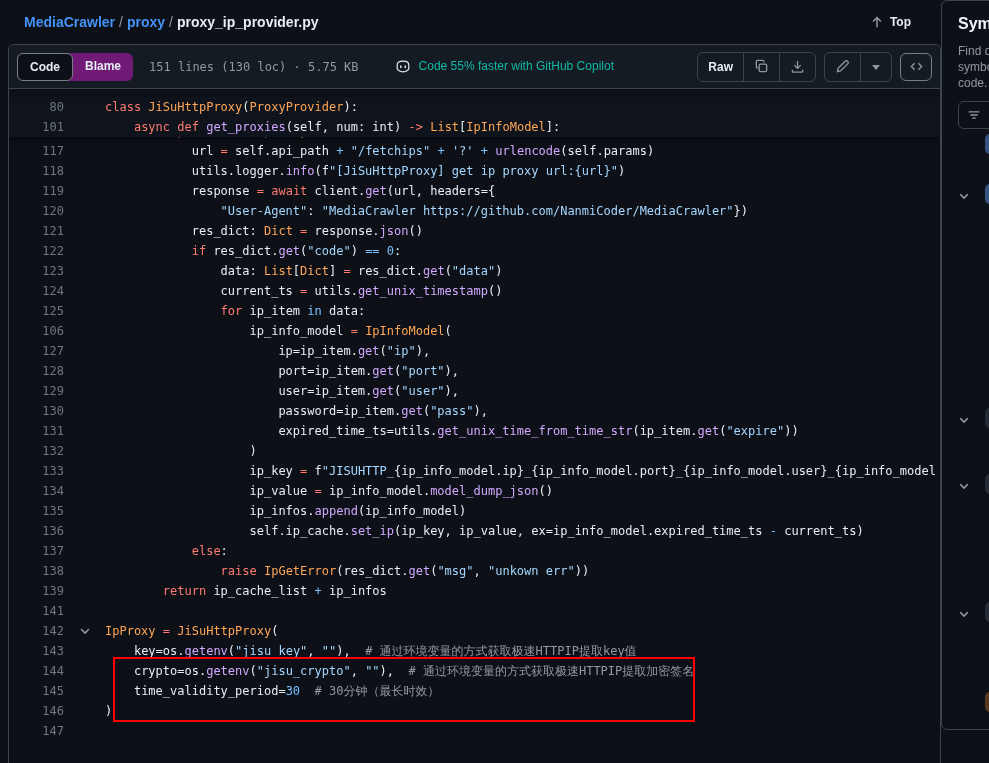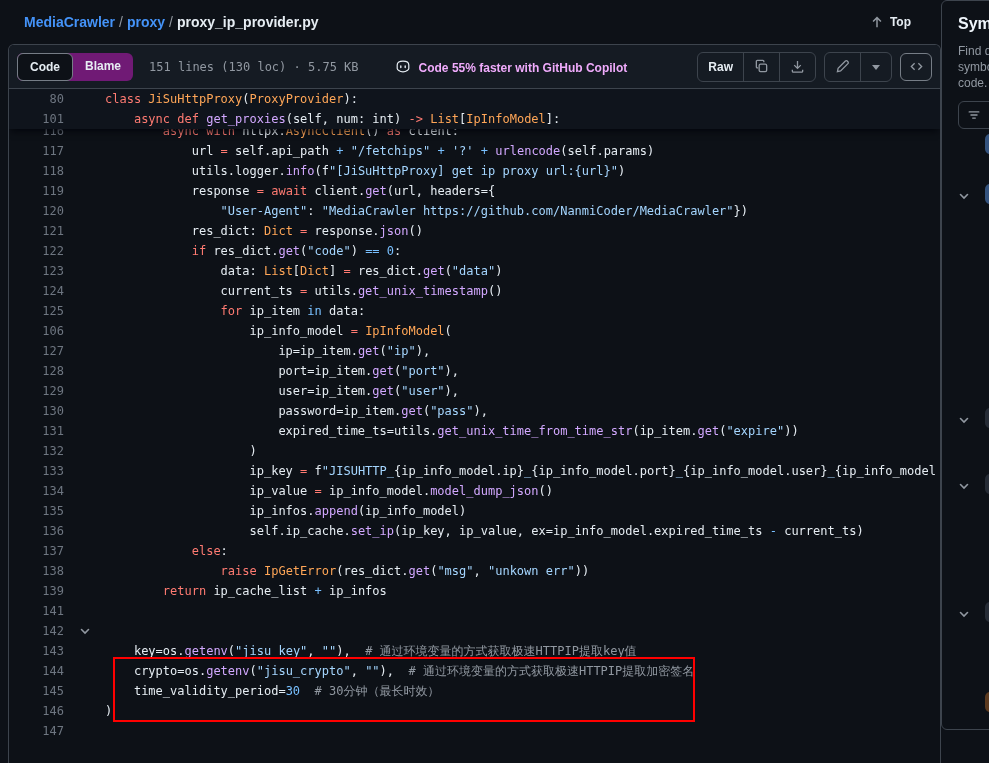--- a/index.html
+++ b/index.html
@@ -25,43 +25,43 @@
 
   
   .toolbar { height: 44px; background: #151b23; border-bottom: 1px solid #3d444d;
     display: flex; align-items: center; padding: 0 8px; gap: 8px; }
   .segmented { display: flex; background: #701a75; border-radius: 6px; }
   .seg-btn { font-size: 12px; font-weight: 600; color: #e6edf3; padding: 0 12px;
     height: 28px; line-height: 26px; border-radius: 6px; cursor: pointer; }
   .seg-btn.active { background: #0d1117; border: 1px solid #767d86; }
   .file-meta { font-family: "DejaVu Sans Mono", monospace; font-size: 12px;
     color: #9198a1; margin-left: 8px; white-space: nowrap; }
-  .copilot { display: flex; align-items: flex-end; gap: 8px; margin-left: 28px;
-    font-size: 12px; font-weight: 700; color: #f0abfc; cursor: pointer; white-space: nowrap; }
+  .copilot { display: flex; align-items: flex-start; gap: 8px; margin-left: 28px;
+    font-size: 12px; font-weight: 400; color: #14b8a6; cursor: pointer; white-space: nowrap; }
   .toolbar-right { margin-left: auto; display: flex; align-items: center; gap: 8px; padding-left: 37px; }
   .btn-group { display: flex; border: 1px solid #3d444d; border-radius: 6px; overflow: hidden; }
   .tb-btn { height: 28px; display: flex; align-items: center; justify-content: center;
     padding: 0 10px; font-size: 12px; font-weight: 600; color: #e6edf3; cursor: pointer;
     background: transparent; }
   .btn-group .tb-btn + .tb-btn { border-left: 1px solid #3d444d; }
   .tb-btn svg { stroke: #9198a1; fill: none; }
   .icon-btn-active { border: 1px solid #767d86; border-radius: 6px; height: 28px; width: 32px;
     display: flex; align-items: center; justify-content: center; cursor: pointer; }
   .icon-btn-active svg { stroke: #9198a1; fill: none; }
 
   
   .code-area { position: relative; height: 674px; overflow: hidden;
     font-family: "DejaVu Sans Mono", monospace; font-size: 12px; }
   .rows { padding-top: 32px; }
   .row { height: 20px; display: flex; align-items: center; white-space: pre; }
   .ln { width: 55px; flex: none; text-align: right; color: #6e7681;
     font-size: 12px; line-height: 20px; cursor: pointer; }
   .fold { width: 41px; flex: none; display: flex; align-items: center; justify-content: center; }
   .src { flex: 1; overflow: hidden; line-height: 20px; }
-  .sticky { position: absolute; left: 0; top: 0; right: 0; height: 40px; z-index: 2;
+  .sticky { position: absolute; left: 0; top: 8px; right: 0; height: 40px; z-index: 2;
     background: #0f141c; box-shadow: 0 4px 7px -2px rgba(1,4,9,0.85); }
   .tok-p { color: #e6edf3; } .tok-k { color: #ff7b72; } .tok-ty { color: #ffa657; }
   .tok-fn { color: #d2a8ff; } .tok-s { color: #a5d6ff; } .tok-n { color: #79c0ff; }
   .tok-c { color: #9198a1; }
 
   
   .annotation-box { position: absolute; left: 113px; top: 657px; width: 582px; height: 65px;
     border: 2px solid #ff0000; z-index: 5; pointer-events: none; }
 
   
@@ -166,21 +166,21 @@
           <div class="row"><span class="ln">133</span><span class="fold"></span><span class="src"><span class="tok-p">                    </span><span class="tok-p">ip_key </span><span class="tok-k">=</span><span class="tok-p"> f</span><span class="tok-s">"JISUHTTP_</span><span class="tok-p">{ip_info_model.ip}</span><span class="tok-s">_</span><span class="tok-p">{ip_info_model.port}</span><span class="tok-s">_</span><span class="tok-p">{ip_info_model.user}</span><span class="tok-s">_</span><span class="tok-p">{ip_info_model</span></span></div>
           <div class="row"><span class="ln">134</span><span class="fold"></span><span class="src"><span class="tok-p">                    </span><span class="tok-p">ip_value </span><span class="tok-k">=</span><span class="tok-p"> ip_info_model.</span><span class="tok-fn">model_dump_json</span><span class="tok-p">()</span></span></div>
           <div class="row"><span class="ln">135</span><span class="fold"></span><span class="src"><span class="tok-p">                    </span><span class="tok-p">ip_infos.</span><span class="tok-fn">append</span><span class="tok-p">(ip_info_model)</span></span></div>
           <div class="row"><span class="ln">136</span><span class="fold"></span><span class="src"><span class="tok-p">                    </span><span class="tok-p">self.ip_cache.</span><span class="tok-fn">set_ip</span><span class="tok-p">(ip_key, ip_value, ex=ip_info_model.expired_time_ts </span><span class="tok-n">-</span><span class="tok-p"> current_ts)</span></span></div>
           <div class="row"><span class="ln">137</span><span class="fold"></span><span class="src"><span class="tok-p">            </span><span class="tok-k">else</span><span class="tok-p">:</span></span></div>
           <div class="row"><span class="ln">138</span><span class="fold"></span><span class="src"><span class="tok-p">                </span><span class="tok-k">raise</span><span class="tok-p"> </span><span class="tok-ty">IpGetError</span><span class="tok-p">(res_dict.</span><span class="tok-fn">get</span><span class="tok-p">(</span><span class="tok-s">"msg"</span><span class="tok-p">, </span><span class="tok-s">"unkown err"</span><span class="tok-p">))</span></span></div>
           <div class="row"><span class="ln">139</span><span class="fold"></span><span class="src"><span class="tok-p">        </span><span class="tok-k">return</span><span class="tok-p"> ip_cache_list </span><span class="tok-n">+</span><span class="tok-p"> ip_infos</span></span></div>
           <div class="row"><span class="ln">141</span><span class="fold"></span><span class="src"><span class="tok-p"></span></span></div>
           <div class="row"><span class="ln">142</span><span class="fold"><svg width="12" height="12" viewBox="0 0 12 12" fill="none" stroke="#9198a1" stroke-width="1.6" stroke-linecap="round">
                 <path d="M2.5 4.5 6 8l3.5-3.5"></path>
-              </svg></span></div>
+              </svg></span><span class="src"><span class="tok-p"></span><span class="tok-ty">IpProxy</span><span class="tok-p"> </span><span class="tok-k">=</span><span class="tok-p"> </span><span class="tok-ty">JiSuHttpProxy</span><span class="tok-p">(</span></span></div>
           <div class="row"><span class="ln">143</span><span class="fold"></span><span class="src"><span class="tok-p">    </span><span class="tok-p">key=os.</span><span class="tok-fn">getenv</span><span class="tok-p">(</span><span class="tok-s">"jisu_key"</span><span class="tok-p">, </span><span class="tok-s">""</span><span class="tok-p">),  </span><span class="tok-c"># 通过环境变量的方式获取极速HTTPIP提取key值</span></span></div>
           <div class="row"><span class="ln">144</span><span class="fold"></span><span class="src"><span class="tok-p">    </span><span class="tok-p">crypto=os.</span><span class="tok-fn">getenv</span><span class="tok-p">(</span><span class="tok-s">"jisu_crypto"</span><span class="tok-p">, </span><span class="tok-s">""</span><span class="tok-p">),  </span><span class="tok-c"># 通过环境变量的方式获取极速HTTPIP提取加密签名</span></span></div>
           <div class="row"><span class="ln">145</span><span class="fold"></span><span class="src"><span class="tok-p">    </span><span class="tok-p">time_validity_period=</span><span class="tok-n">30</span><span class="tok-p">  </span><span class="tok-c"># 30分钟（最长时效）</span></span></div>
           <div class="row"><span class="ln">146</span><span class="fold"></span><span class="src"><span class="tok-p"></span><span class="tok-p">)</span></span></div>
           <div class="row"><span class="ln">147</span><span class="fold"></span><span class="src"><span class="tok-p"></span></span></div>
         </div>
       <div class="sticky" id="sticky-rows">
           <div class="row"><span class="ln">80</span><span class="fold"></span><span class="src"><span class="tok-p"></span><span class="tok-k">class</span><span class="tok-p"> </span><span class="tok-ty">JiSuHttpProxy</span><span class="tok-p">(</span><span class="tok-ty">ProxyProvider</span><span class="tok-p">):</span></span></div>
           <div class="row"><span class="ln">101</span><span class="fold"></span><span class="src"><span class="tok-p">    </span><span class="tok-k">async</span><span class="tok-p"> </span><span class="tok-k">def</span><span class="tok-p"> </span><span class="tok-fn">get_proxies</span><span class="tok-p">(self, num: int) </span><span class="tok-k">-&gt;</span><span class="tok-p"> </span><span class="tok-ty">List</span><span class="tok-p">[</span><span class="tok-ty">IpInfoModel</span><span class="tok-p">]:</span></span></div>
         </div>

